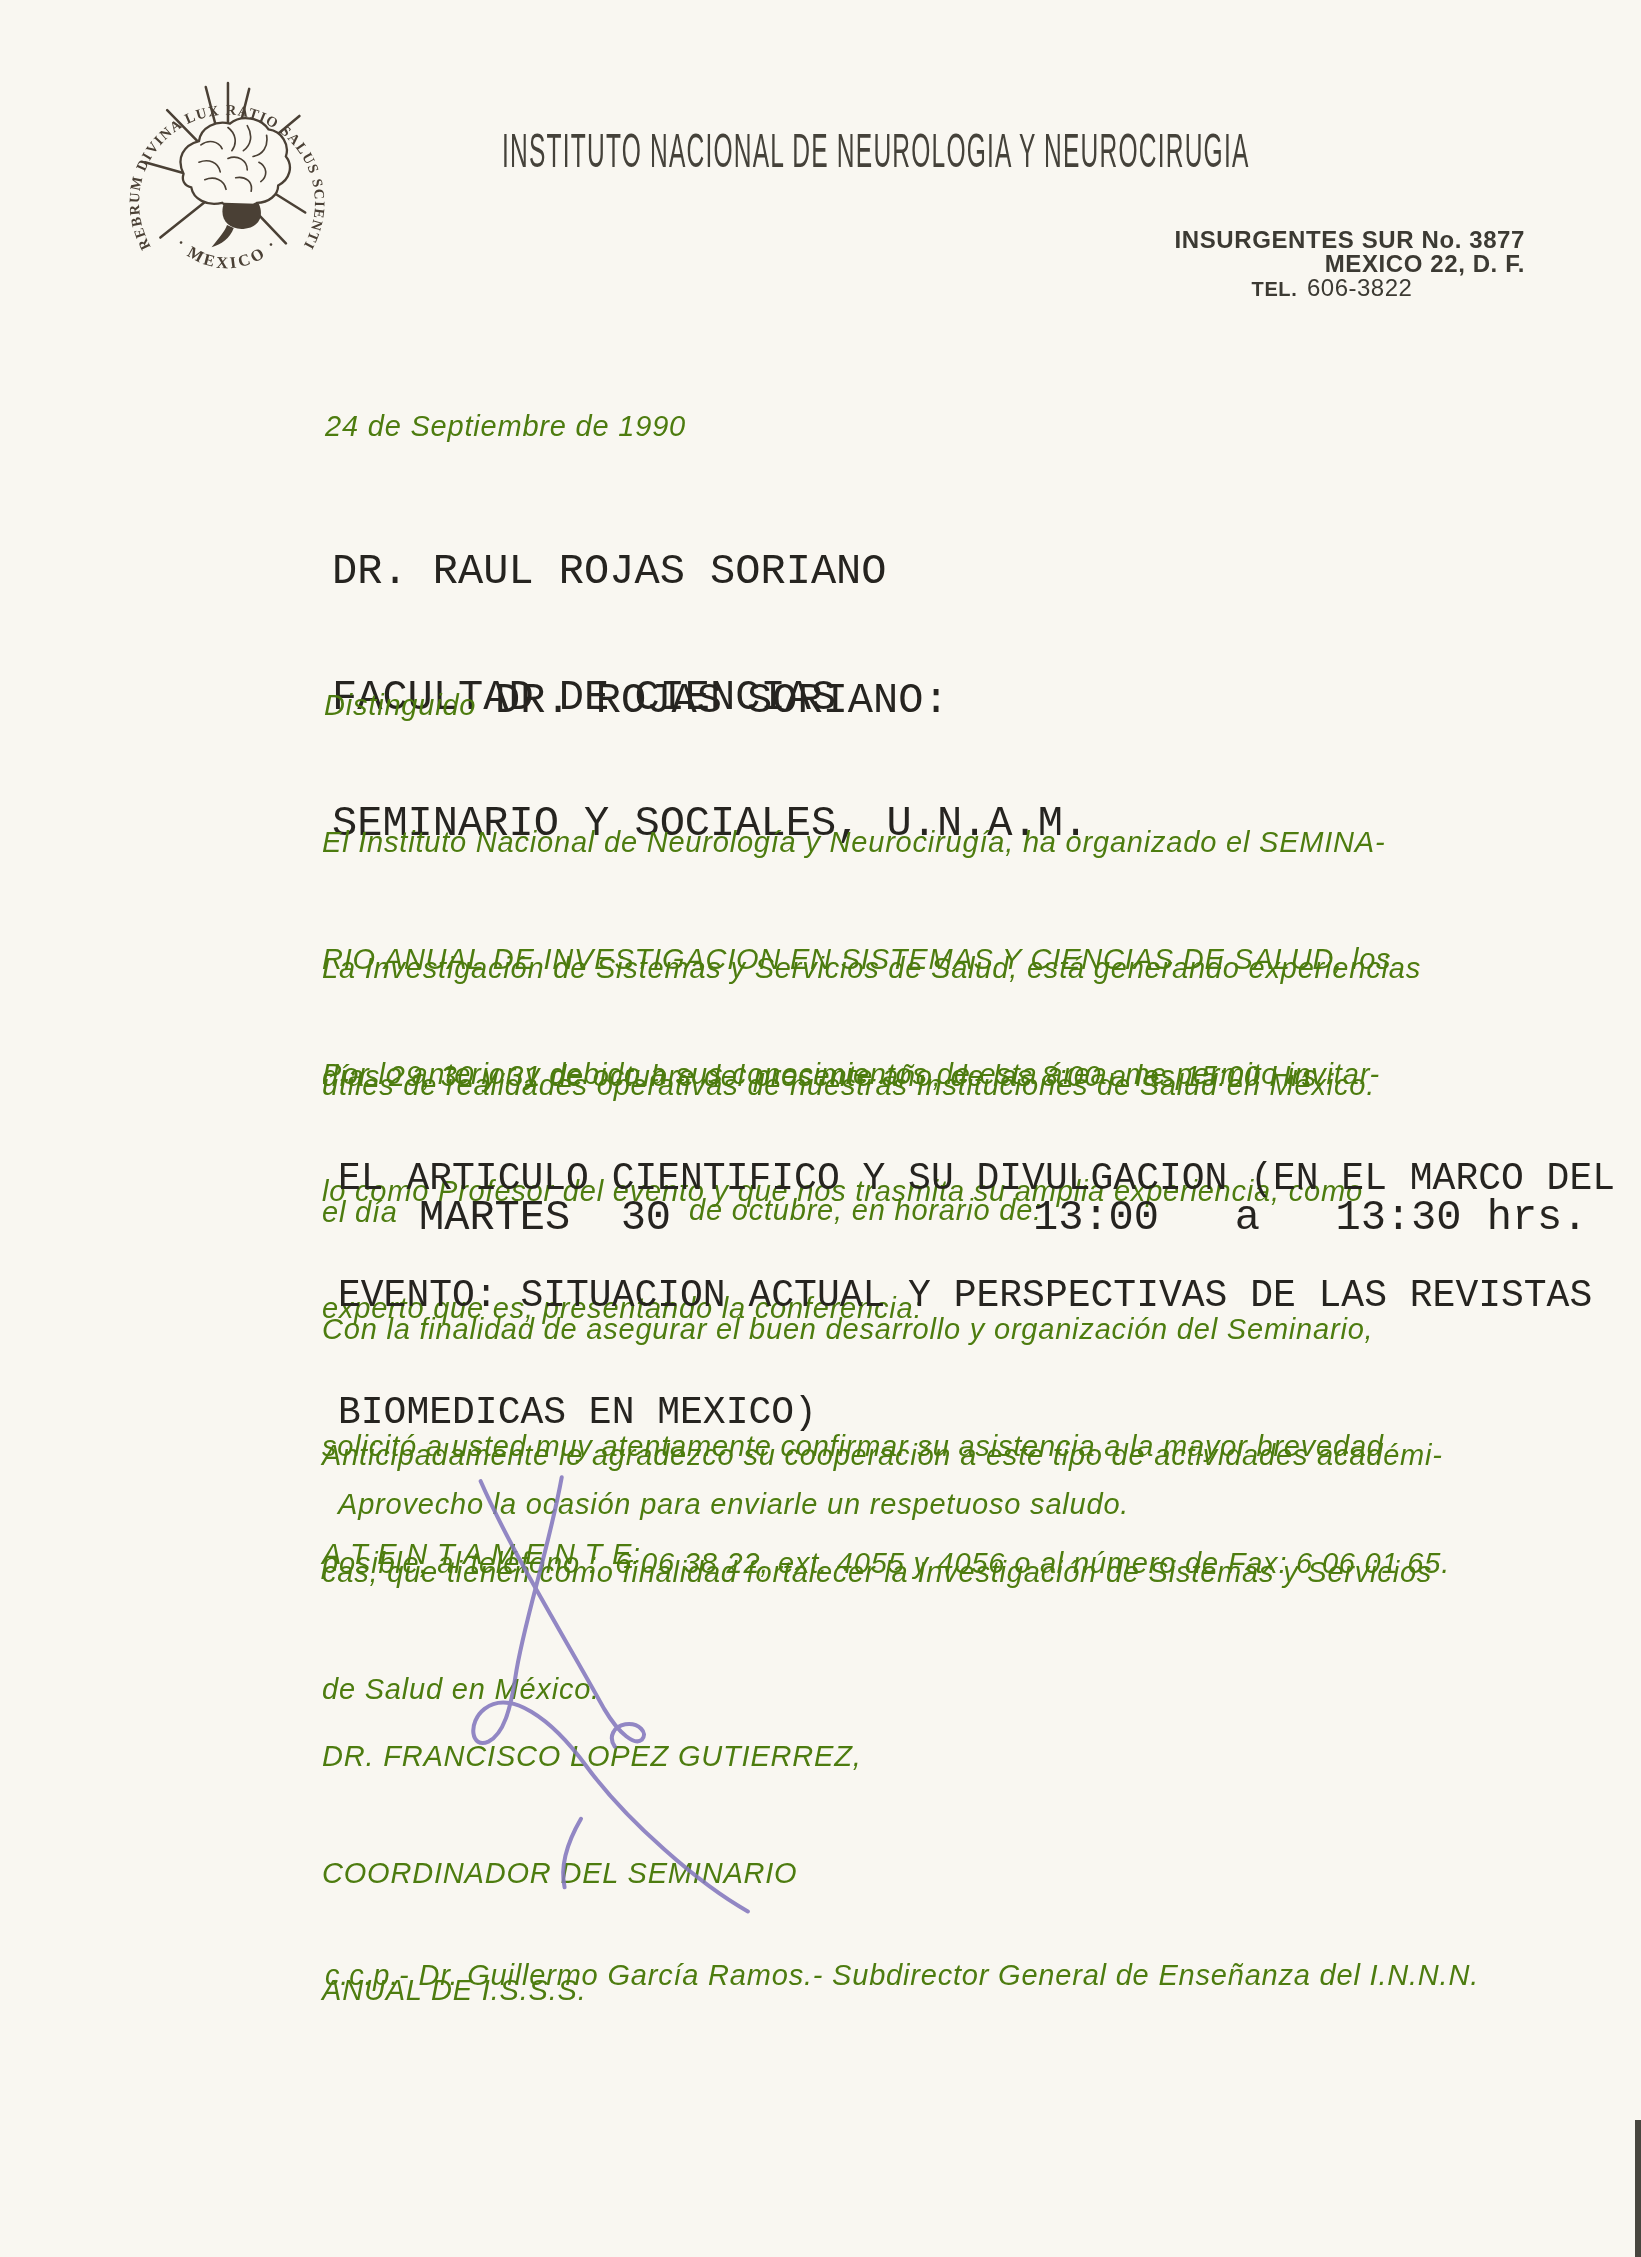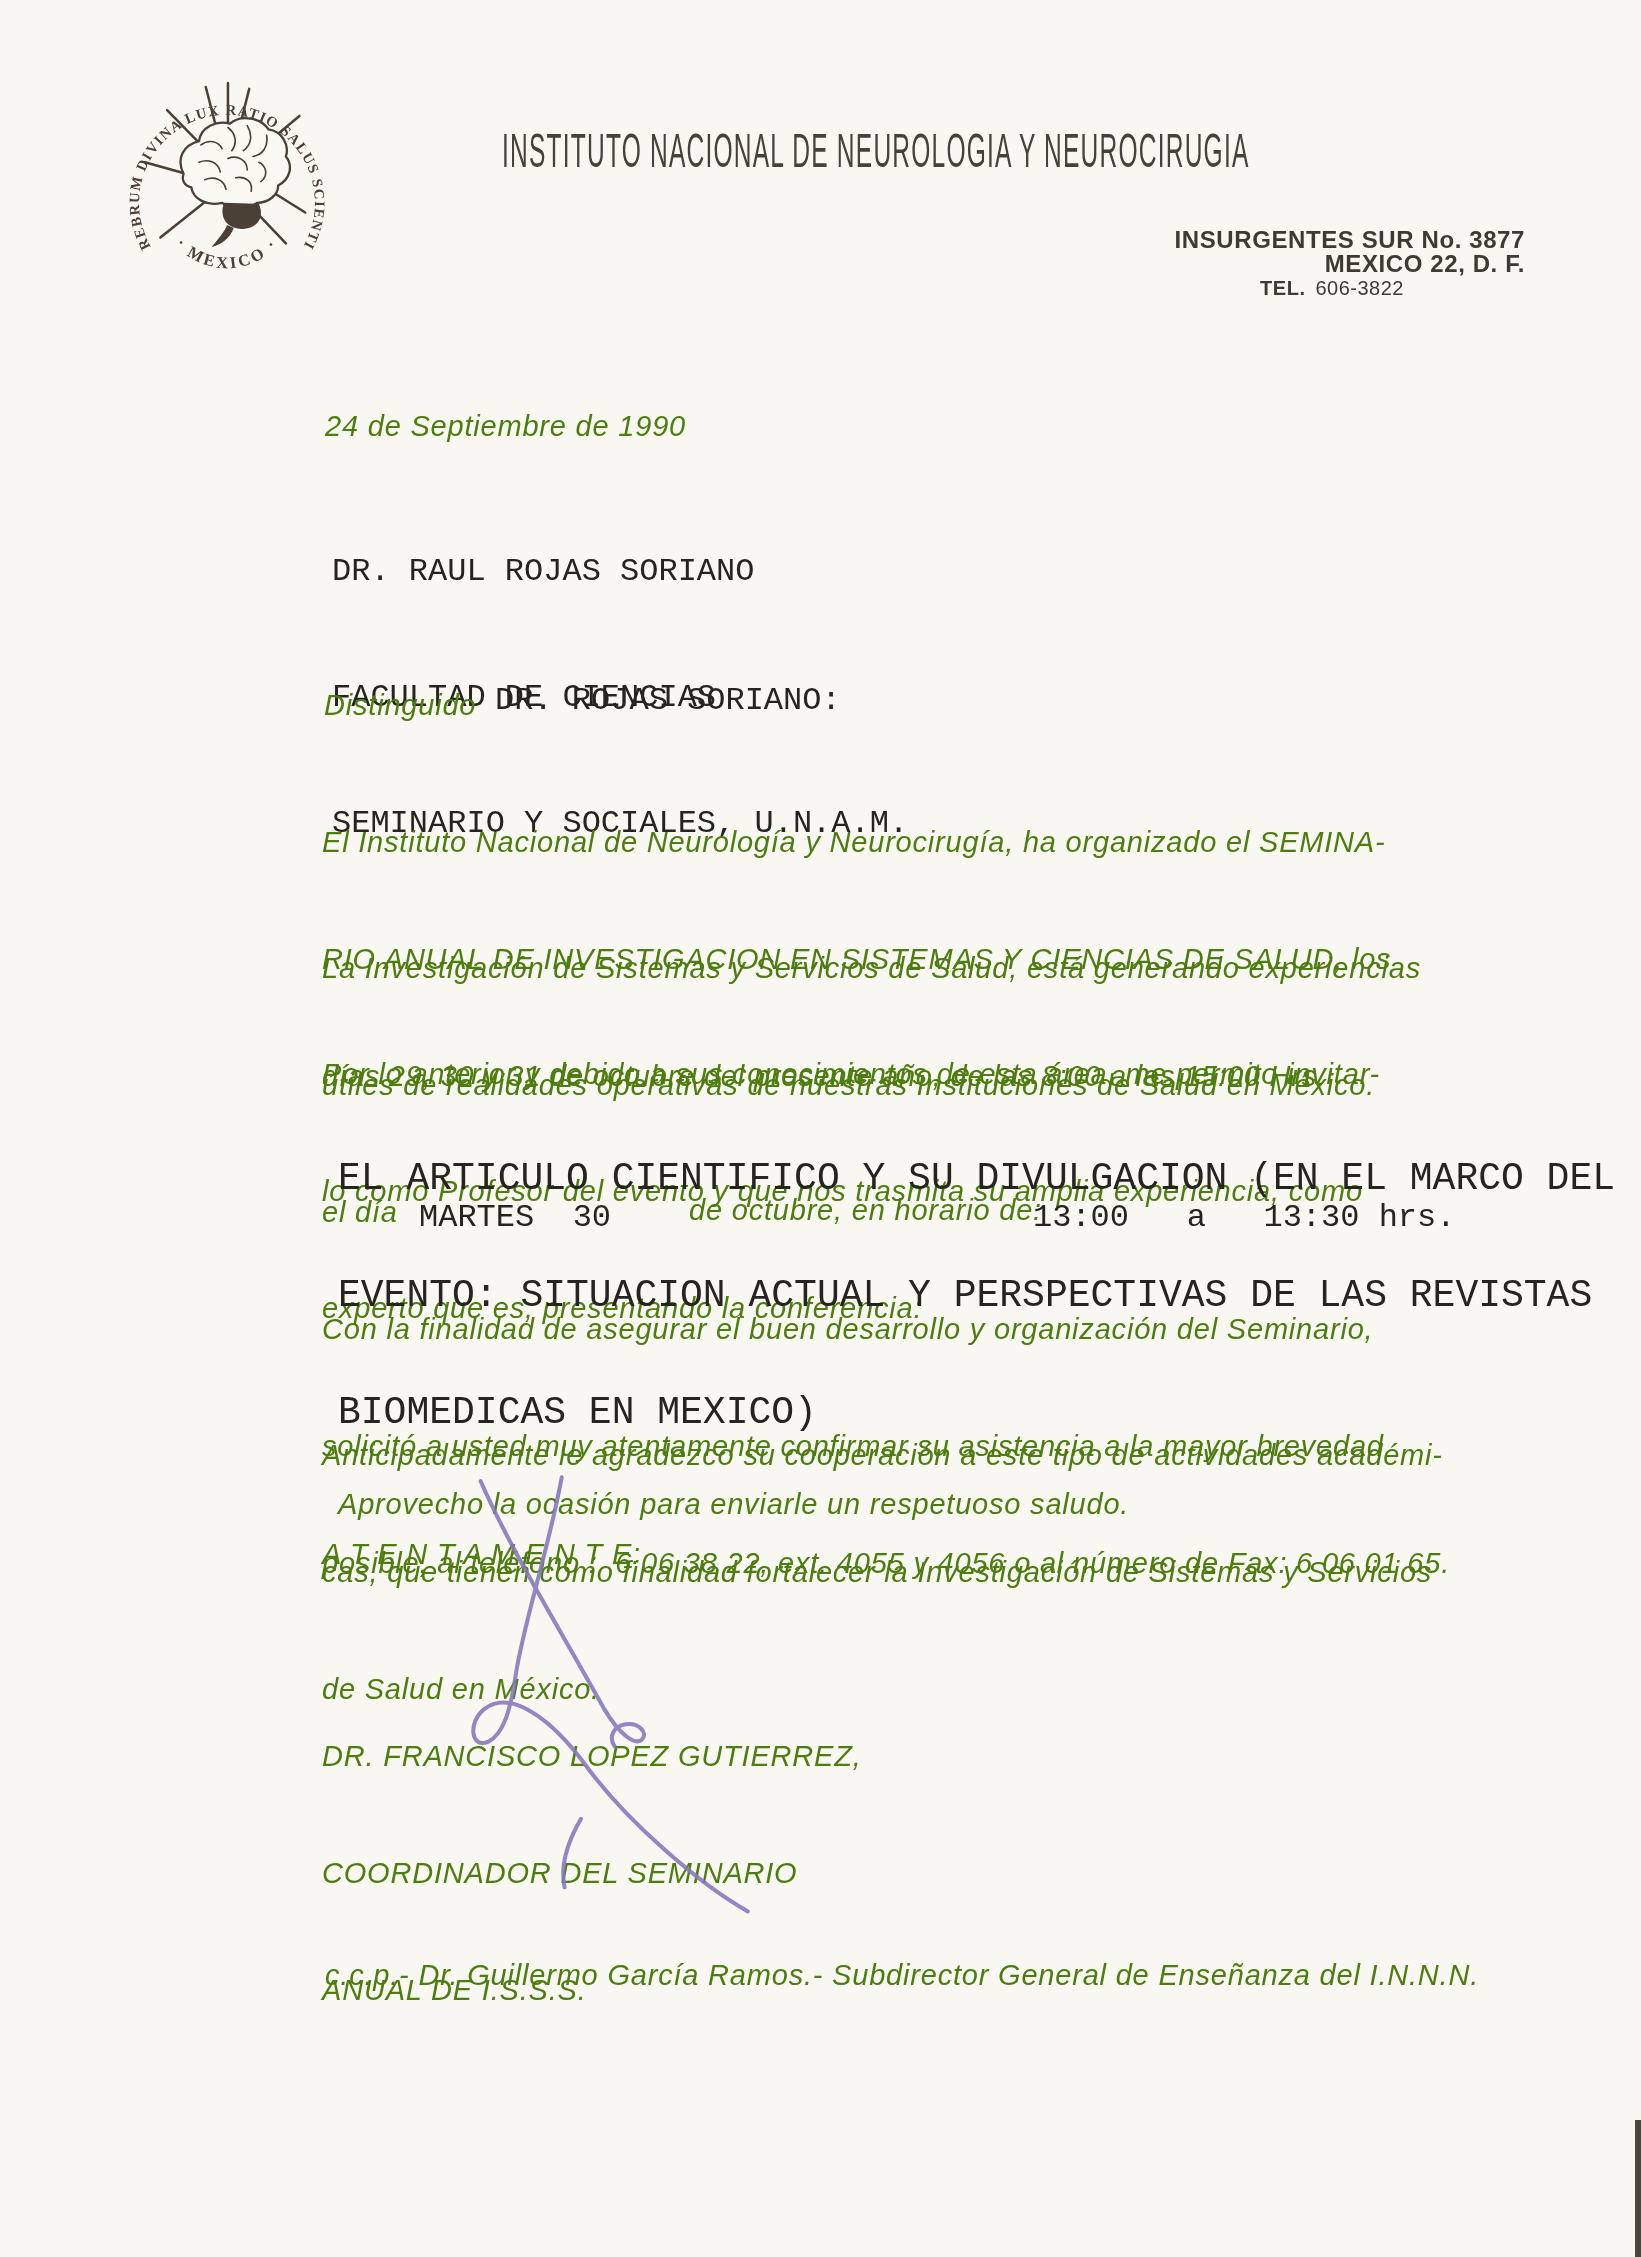--- a/index.html
+++ b/index.html
@@ -14,21 +14,21 @@
   .it{
     font-family:"Liberation Sans",sans-serif;
     font-style:italic;
     font-size:29px;line-height:39px;
     letter-spacing:0.8px;
     color:#4d7c0f;
     white-space:pre;
   }
   .mono{
     font-family:"Liberation Mono","DejaVu Sans Mono",monospace;
-    font-size:32px;line-height:42px;
+    font-size:42px;line-height:42px;
     color:#262420;
     white-space:pre;
   }
   .mono-sm{
     font-family:"Liberation Mono","DejaVu Sans Mono",monospace;
     font-size:38px;line-height:39px;
     color:#262420;
     white-space:pre;
   }
   .title{
@@ -41,21 +41,21 @@
     white-space:pre;
   }
   .address{
     left:1139px;top:228px;width:386px;
     text-align:center;line-height:24px;
     color:#3c3a33;
   }
   .address .bold{font-weight:700;font-size:24px;letter-spacing:0.6px;text-align:right;}
   .address .telrow{font-size:20px;}
   .address .telrow b{font-weight:700;letter-spacing:0.6px;}
-  .address .telrow span{font-weight:400;font-size:20px;margin-left:9.7px;letter-spacing:0.5px;text-align:right;}
+  .address .telrow span{font-weight:400;font-size:24px;margin-left:9.7px;letter-spacing:0.5px;text-align:right;}
   .pline{white-space:pre;}
   .edge-strip{left:1635px;top:2120px;width:6.8px;height:137px;background:#48463f;}
   svg text{font-family:"Liberation Serif",serif;}
 </style>
 </head>
 <body>
 
 <div class="sheet">
 
   <svg class="abs" style="left:112px;top:58px;" width="230" height="224" viewBox="0 0 238 232">

